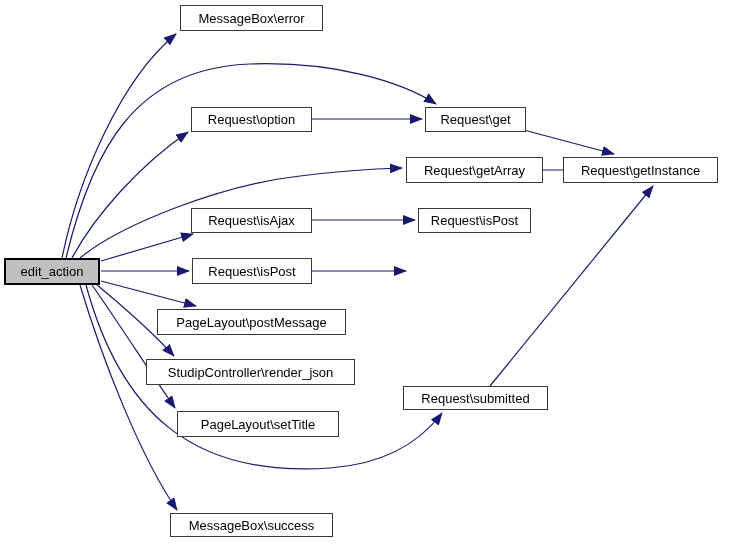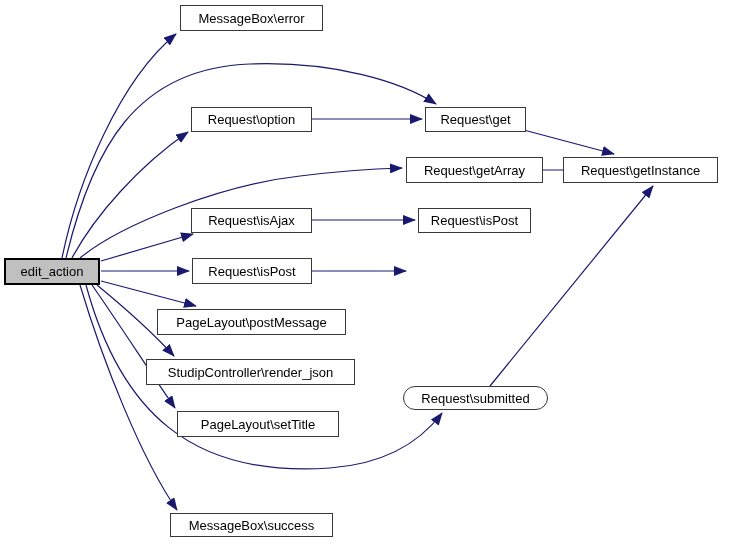--- a/index.html
+++ b/index.html
@@ -87,15 +87,15 @@
     <div class="node" style="left: 191px; top: 107px; width: 121px; height: 25px; text-align: center;">Request\option</div>
     <div class="node" style="left: 425px; top: 107px; width: 101px; height: 25px;">Request\get</div>
     <div class="node" style="left: 406px; top: 157px; width: 137px; height: 26px; text-align: center;">Request\getArray</div>
     <div class="node" style="left: 563px; top: 157px; width: 155px; height: 26px;">Request\getInstance</div>
     <div class="node" style="left: 191px; top: 208px; width: 121px; height: 25px;">Request\isAjax</div>
     <div class="node" style="left: 418px; top: 208px; width: 113px; height: 25px;">Request\isPost</div>
     <div class="node" style="left: 192px; top: 258px; width: 120px; height: 26px;">Request\isPost</div>
     <div class="node" style="left: 157px; top: 309px; width: 189px; height: 26px;">PageLayout\postMessage</div>
     <div class="node" style="left: 146px; top: 359px; width: 209px; height: 26px;">StudipController\render_json</div>
     <div class="node" style="left: 177px; top: 411px; width: 162px; height: 26px;">PageLayout\setTitle</div>
-    <div class="node" style="left: 403px; top: 386px; width: 145px; height: 24px; border-radius: 12px;">Request\submitted</div>
+    <div class="node" style="left: 403px; top: 386px; width: 145px; height: 24px;">Request\submitted</div>
     <div class="node" style="left: 170px; top: 513px; width: 163px; height: 24px;">MessageBox\success</div>
   </div>
 
 </body></html>

